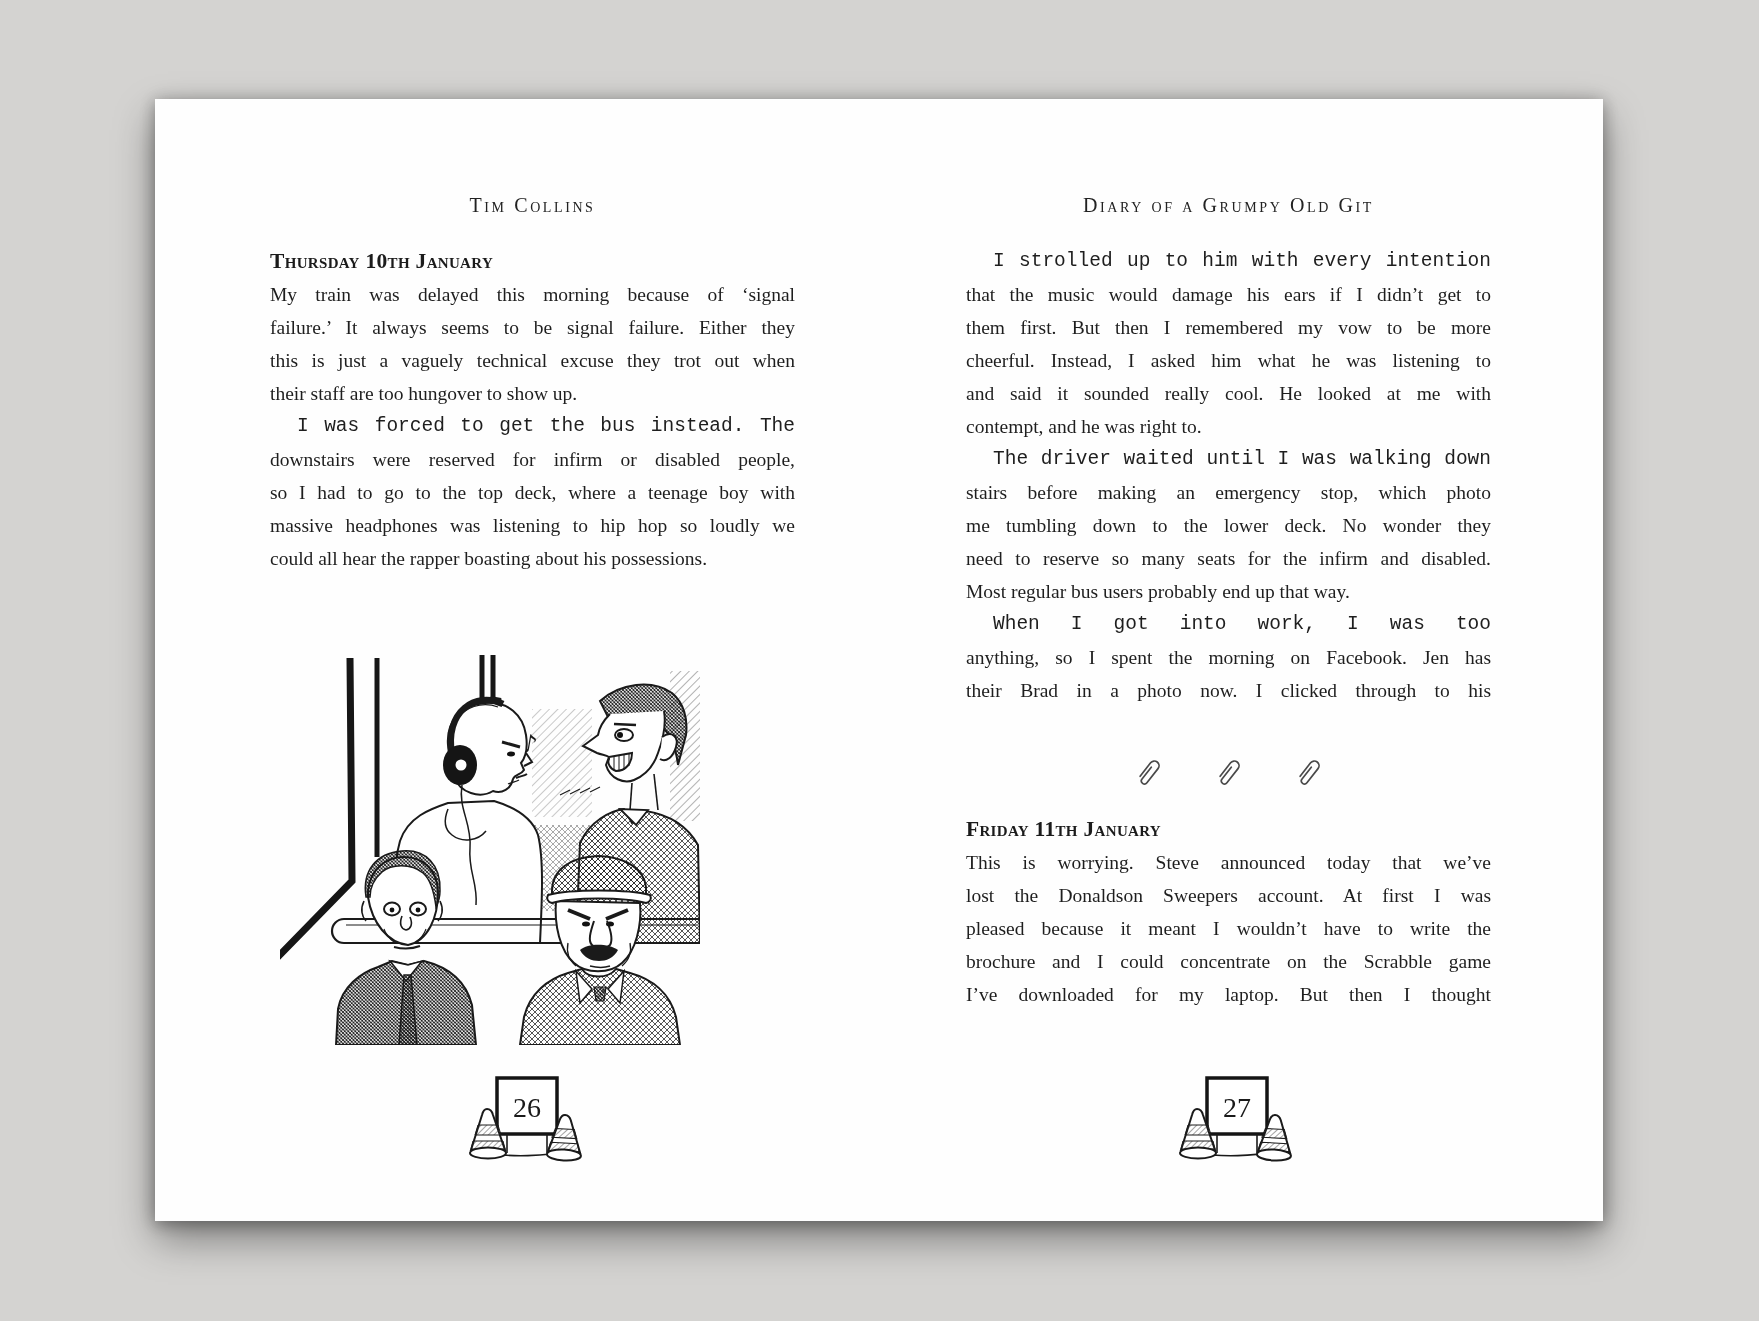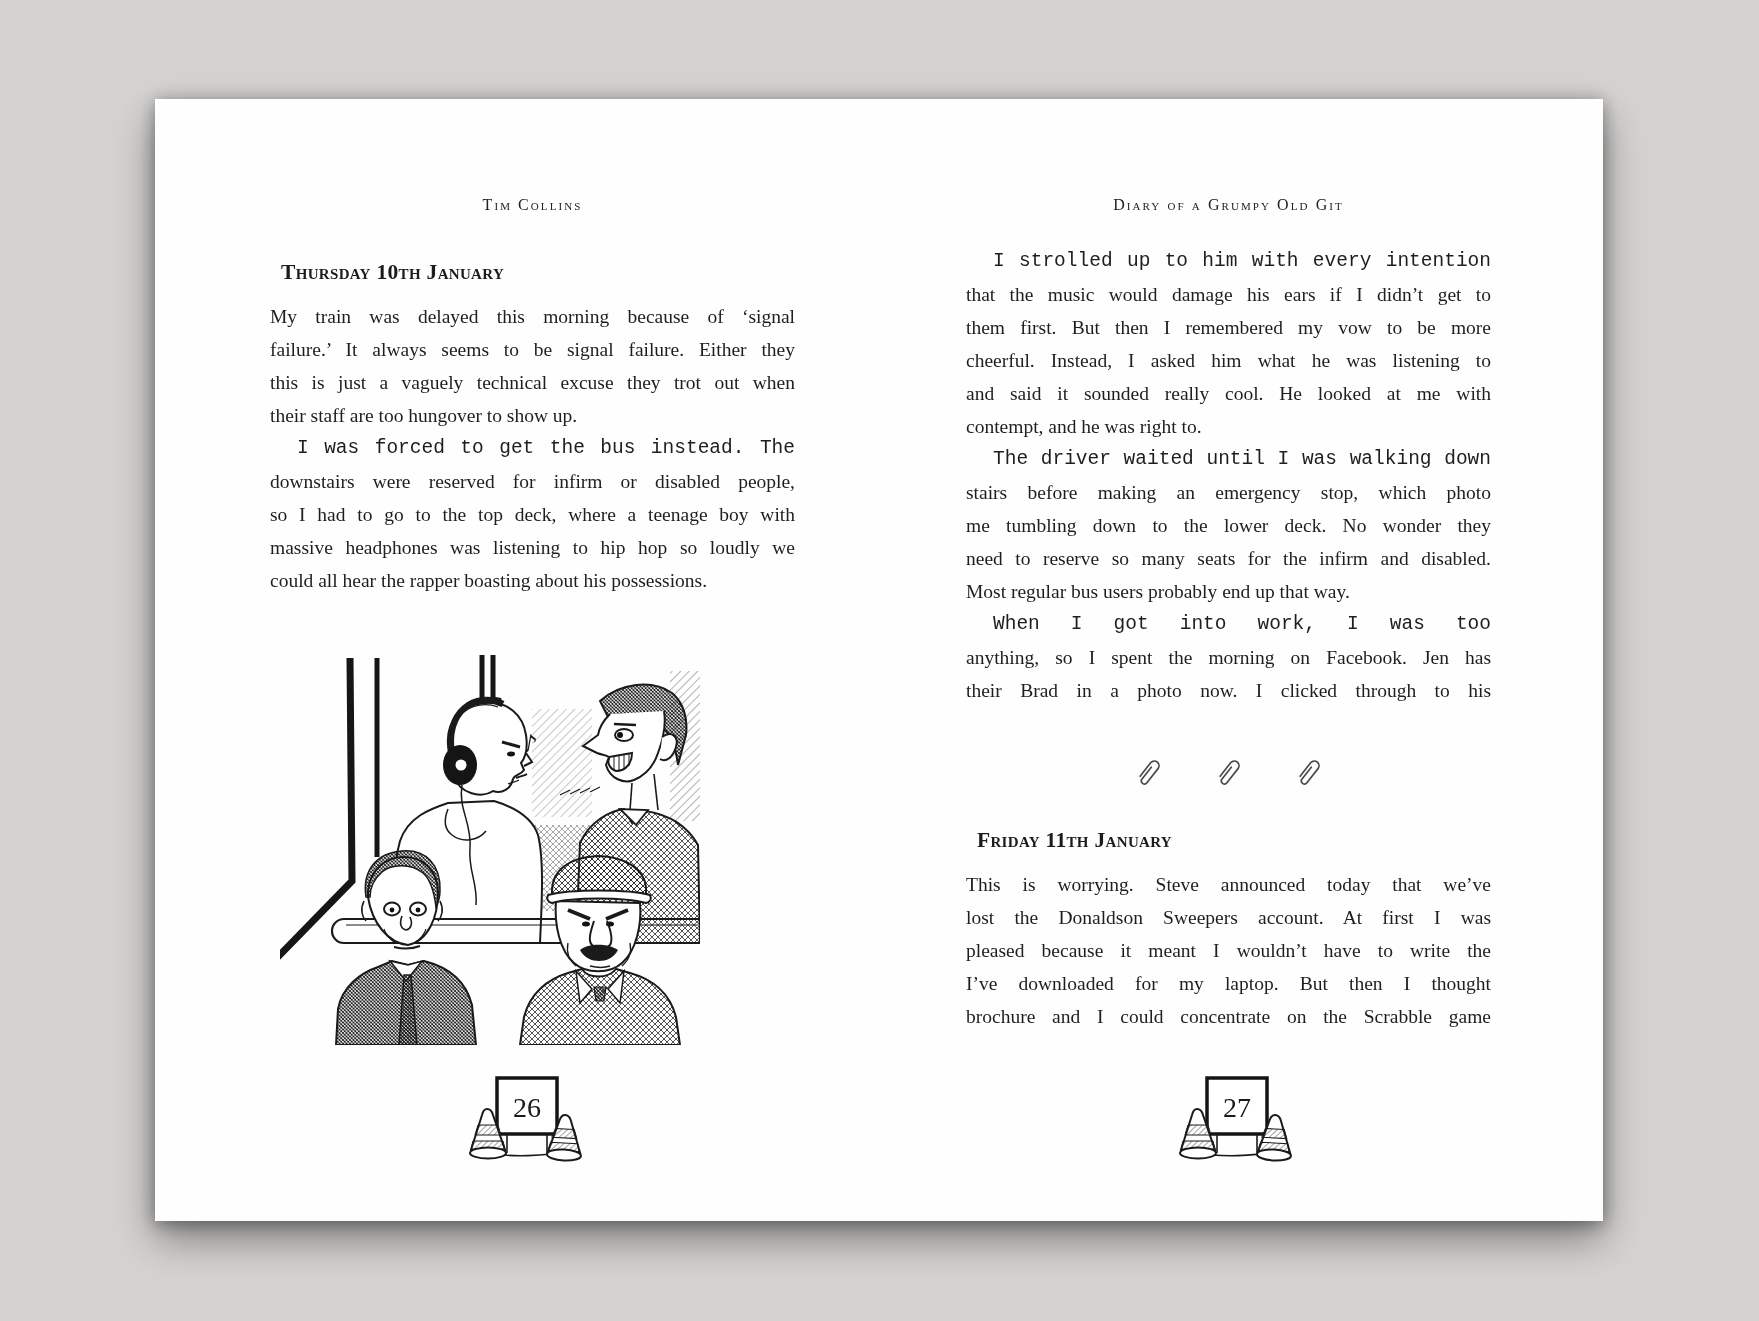--- a/index.html
+++ b/index.html
@@ -8,31 +8,31 @@
     background:#d4d3d1; overflow:hidden;
     font-family:"Liberation Serif", serif;
   }
   .spread {
     position:absolute; left:155px; top:99px; width:1448px; height:1122px;
     background:#fefefe;
     box-shadow: 0 18px 38px rgba(0,0,0,.40), 0 4px 14px rgba(0,0,0,.22), 0 0 16px rgba(0,0,0,.14);
   }
   .running-header {
     position:absolute; top:92px; width:525px; text-align:center;
-    font-variant:small-caps; font-size:16px; letter-spacing:.13em; color:#222;
+    font-variant:small-caps; font-size:20px; letter-spacing:.13em; color:#222;
     line-height:28px;
   }
   .col-left  { left:115px; }
   .col-right { left:811px; }
   .text-col {
     position:absolute; width:525px;
     font-size:19.5px; line-height:33px; color:#1e1e1e;
   }
   .date-heading {
-    margin:11px; font-variant:small-caps; font-weight:600; font-size:21.5px;
+    margin:0; font-variant:small-caps; font-weight:600; font-size:21.5px;
     letter-spacing:.015em; line-height:33px; color:#1b1b1b;
   }
   .para { margin:0; }
   .tline { height:33px; overflow:hidden; text-align:justify; text-align-last:justify; }
   .tline.last { text-align-last:left; }
   .tline.ind  { text-indent:27px;font-family:Liberation Mono, monospace; }
   .illustration { position:absolute; left:125px; top:514px; width:420px; height:432px; margin:0; }
   .clip-row {
     position:absolute; top:646px; width:525px; height:56px;
     display:flex; justify-content:center; align-items:center; gap:56px;
@@ -261,22 +261,22 @@
         </svg>
       </div>
 
       <div class="text-col col-right" style="top:714px">
         <h2 class="date-heading">Friday 11th January</h2>
         <div>
             <div class="para">
               <div class="tline">This is worrying. Steve announced today that we’ve</div>
               <div class="tline">lost the Donaldson Sweepers account. At first I was</div>
               <div class="tline">pleased because it meant I wouldn’t have to write the</div>
+              <div class="tline">brochure and I could concentrate on the Scrabble game</div>
               <div class="tline">I’ve downloaded for my laptop. But then I thought</div>
-              <div class="tline">brochure and I could concentrate on the Scrabble game</div>
             </div>
           </div>
       </div>
 
       <div class="page-marker marker-right">
         <svg viewBox="0 0 140 94" width="140" height="94">
           <rect x="40" y="3" width="60" height="56" fill="#fff" stroke="#141414" stroke-width="3.5"></rect>
           <line x1="50" y1="59" x2="50" y2="78" stroke="#1a1a1a" stroke-width="1.6"></line>
           <line x1="90" y1="59" x2="90" y2="78" stroke="#1a1a1a" stroke-width="1.6"></line>
           <path d="M 28 78 C 52 82 90 82 112 75" fill="none" stroke="#1a1a1a" stroke-width="1.6"></path>

